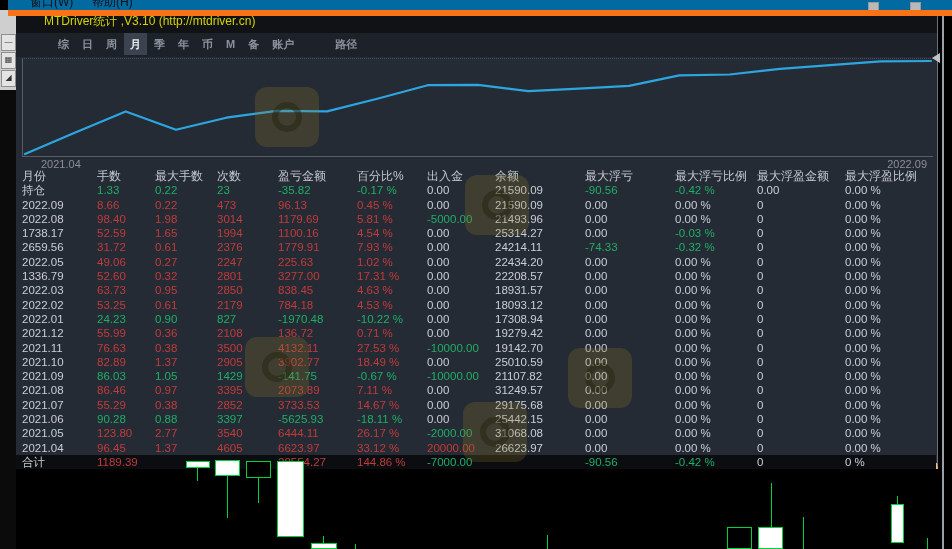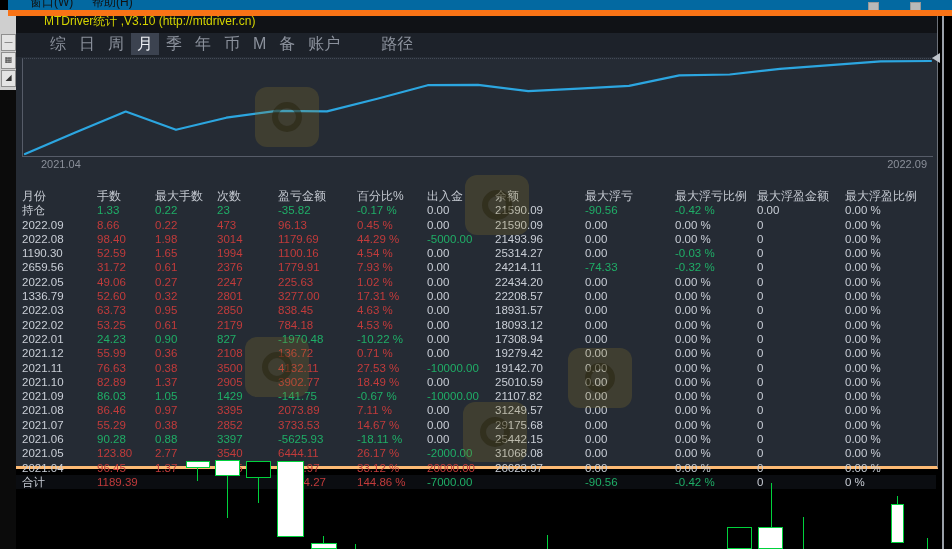--- a/index.html
+++ b/index.html
@@ -13,37 +13,37 @@
     overflow:hidden;z-index:50;border-bottom:6px solid #f97316;}
   .menubar span{position:absolute;top:-6px;font-size:12px;color:#111;}
   .menubar .winctl{position:absolute;top:2px;width:9px;height:7px;background:#b9b9b9;border:1px solid #9a9a9a;}
   
   .left-toolbar{position:absolute;left:0;top:10px;width:16px;height:80px;background:#cfcfcf;z-index:15;}
   .left-toolbar .tbtn{position:absolute;left:1px;width:13px;height:15px;background:#e4e4e4;
     border:1px solid #8f8f8f;font-size:8px;line-height:14px;text-align:center;color:#333;}
   .left-dark{position:absolute;left:0;top:90px;width:16px;height:459px;background:#0b0b0b;z-index:4;}
   
   .statwin{position:absolute;left:16px;top:10px;width:922px;height:459px;background:#252b34;
-    z-index:10;border-bottom:3px solid #fdba74;border-right:1px solid #6c7179;box-sizing:border-box;}
+    z-index:10;border-bottom:6px solid #fdba74;border-right:1px solid #6c7179;box-sizing:border-box;}
   .titlebar{position:absolute;left:0;top:0;right:0;height:23px;background:#101216;
     color:#d4d400;font-size:12px;line-height:23px;padding-left:28px;}
   .tabbar{position:absolute;left:0;top:23px;right:0;height:24px;background:#1d222a;
-    padding-left:28px;box-sizing:border-box;font-size:16px;line-height:22px;color:#8b919c;}
+    padding-left:36px;box-sizing:border-box;font-size:11px;line-height:22px;color:#8b919c;font-weight:bold;}
   .tab{display:inline-block;padding:0 6px;margin-right:1px;cursor:default;}
   .tab.sel{background:#3c4350;color:#eef0f4;}
   .tab.path{margin-left:28px;}
   
   .chartbox{position:absolute;left:6px;top:48px;width:910px;height:97px;
     border-left:1px solid #565c68;border-bottom:1px solid #565c68;border-top:1px dotted #434a56;}
   .chartbox svg{position:absolute;left:0;top:0;}
   .axis-label{position:absolute;font-size:11px;color:#8a8f99;}
   .axis-label.l{left:18px;top:99px;}
   .axis-label.r{right:6px;top:99px;}
   
-  .tbl{position:absolute;left:0;top:159px;right:1px;font-size:11.5px;margin-top:20px;}
+  .tbl{position:absolute;left:0;top:159px;right:1px;font-size:11.5px;}
   .tr{display:grid;grid-template-columns:75px 58px 62px 61px 79px 70px 68px 90px 90px 82px 88px 1fr;
     height:14.3px;line-height:14.3px;padding-left:6px;white-space:nowrap;}
   .tr.head{color:#c3c8d0;font-size:12px;}
   .tr.total{background:#0b0d11;}
   .c-w{color:#c9ced6;} .c-r{color:#c23b3b;} .c-g{color:#1fae67;}
   
   .wm{position:absolute;width:64px;height:60px;border-radius:12px;background:rgba(148,124,40,.24);
     z-index:12;display:flex;align-items:center;justify-content:center;pointer-events:none;}
   .wm i{display:block;width:30px;height:30px;border-radius:50%;border:6px solid rgba(35,30,8,.45);
     box-sizing:border-box;}
@@ -133,30 +133,30 @@
         <span class="c-w">0.00 %</span>
         <span class="c-w">0</span>
         <span class="c-w">0.00 %</span>
       </div>
       <div class="tr">
         <span class="c-w">2022.08</span>
         <span class="c-r">98.40</span>
         <span class="c-r">1.98</span>
         <span class="c-r">3014</span>
         <span class="c-r">1179.69</span>
-        <span class="c-r">44.29 %</span>
+        <span class="c-r">5.81 %</span>
         <span class="c-g">-5000.00</span>
         <span class="c-w">21493.96</span>
         <span class="c-w">0.00</span>
         <span class="c-w">0.00 %</span>
         <span class="c-w">0</span>
         <span class="c-w">0.00 %</span>
       </div>
       <div class="tr">
-        <span class="c-w">1190.30</span>
+        <span class="c-w">1738.17</span>
         <span class="c-r">52.59</span>
         <span class="c-r">1.65</span>
         <span class="c-r">1994</span>
         <span class="c-r">1100.16</span>
         <span class="c-r">4.54 %</span>
         <span class="c-w">0.00</span>
         <span class="c-w">25314.27</span>
         <span class="c-w">0.00</span>
         <span class="c-g">-0.03 %</span>
         <span class="c-w">0</span>

